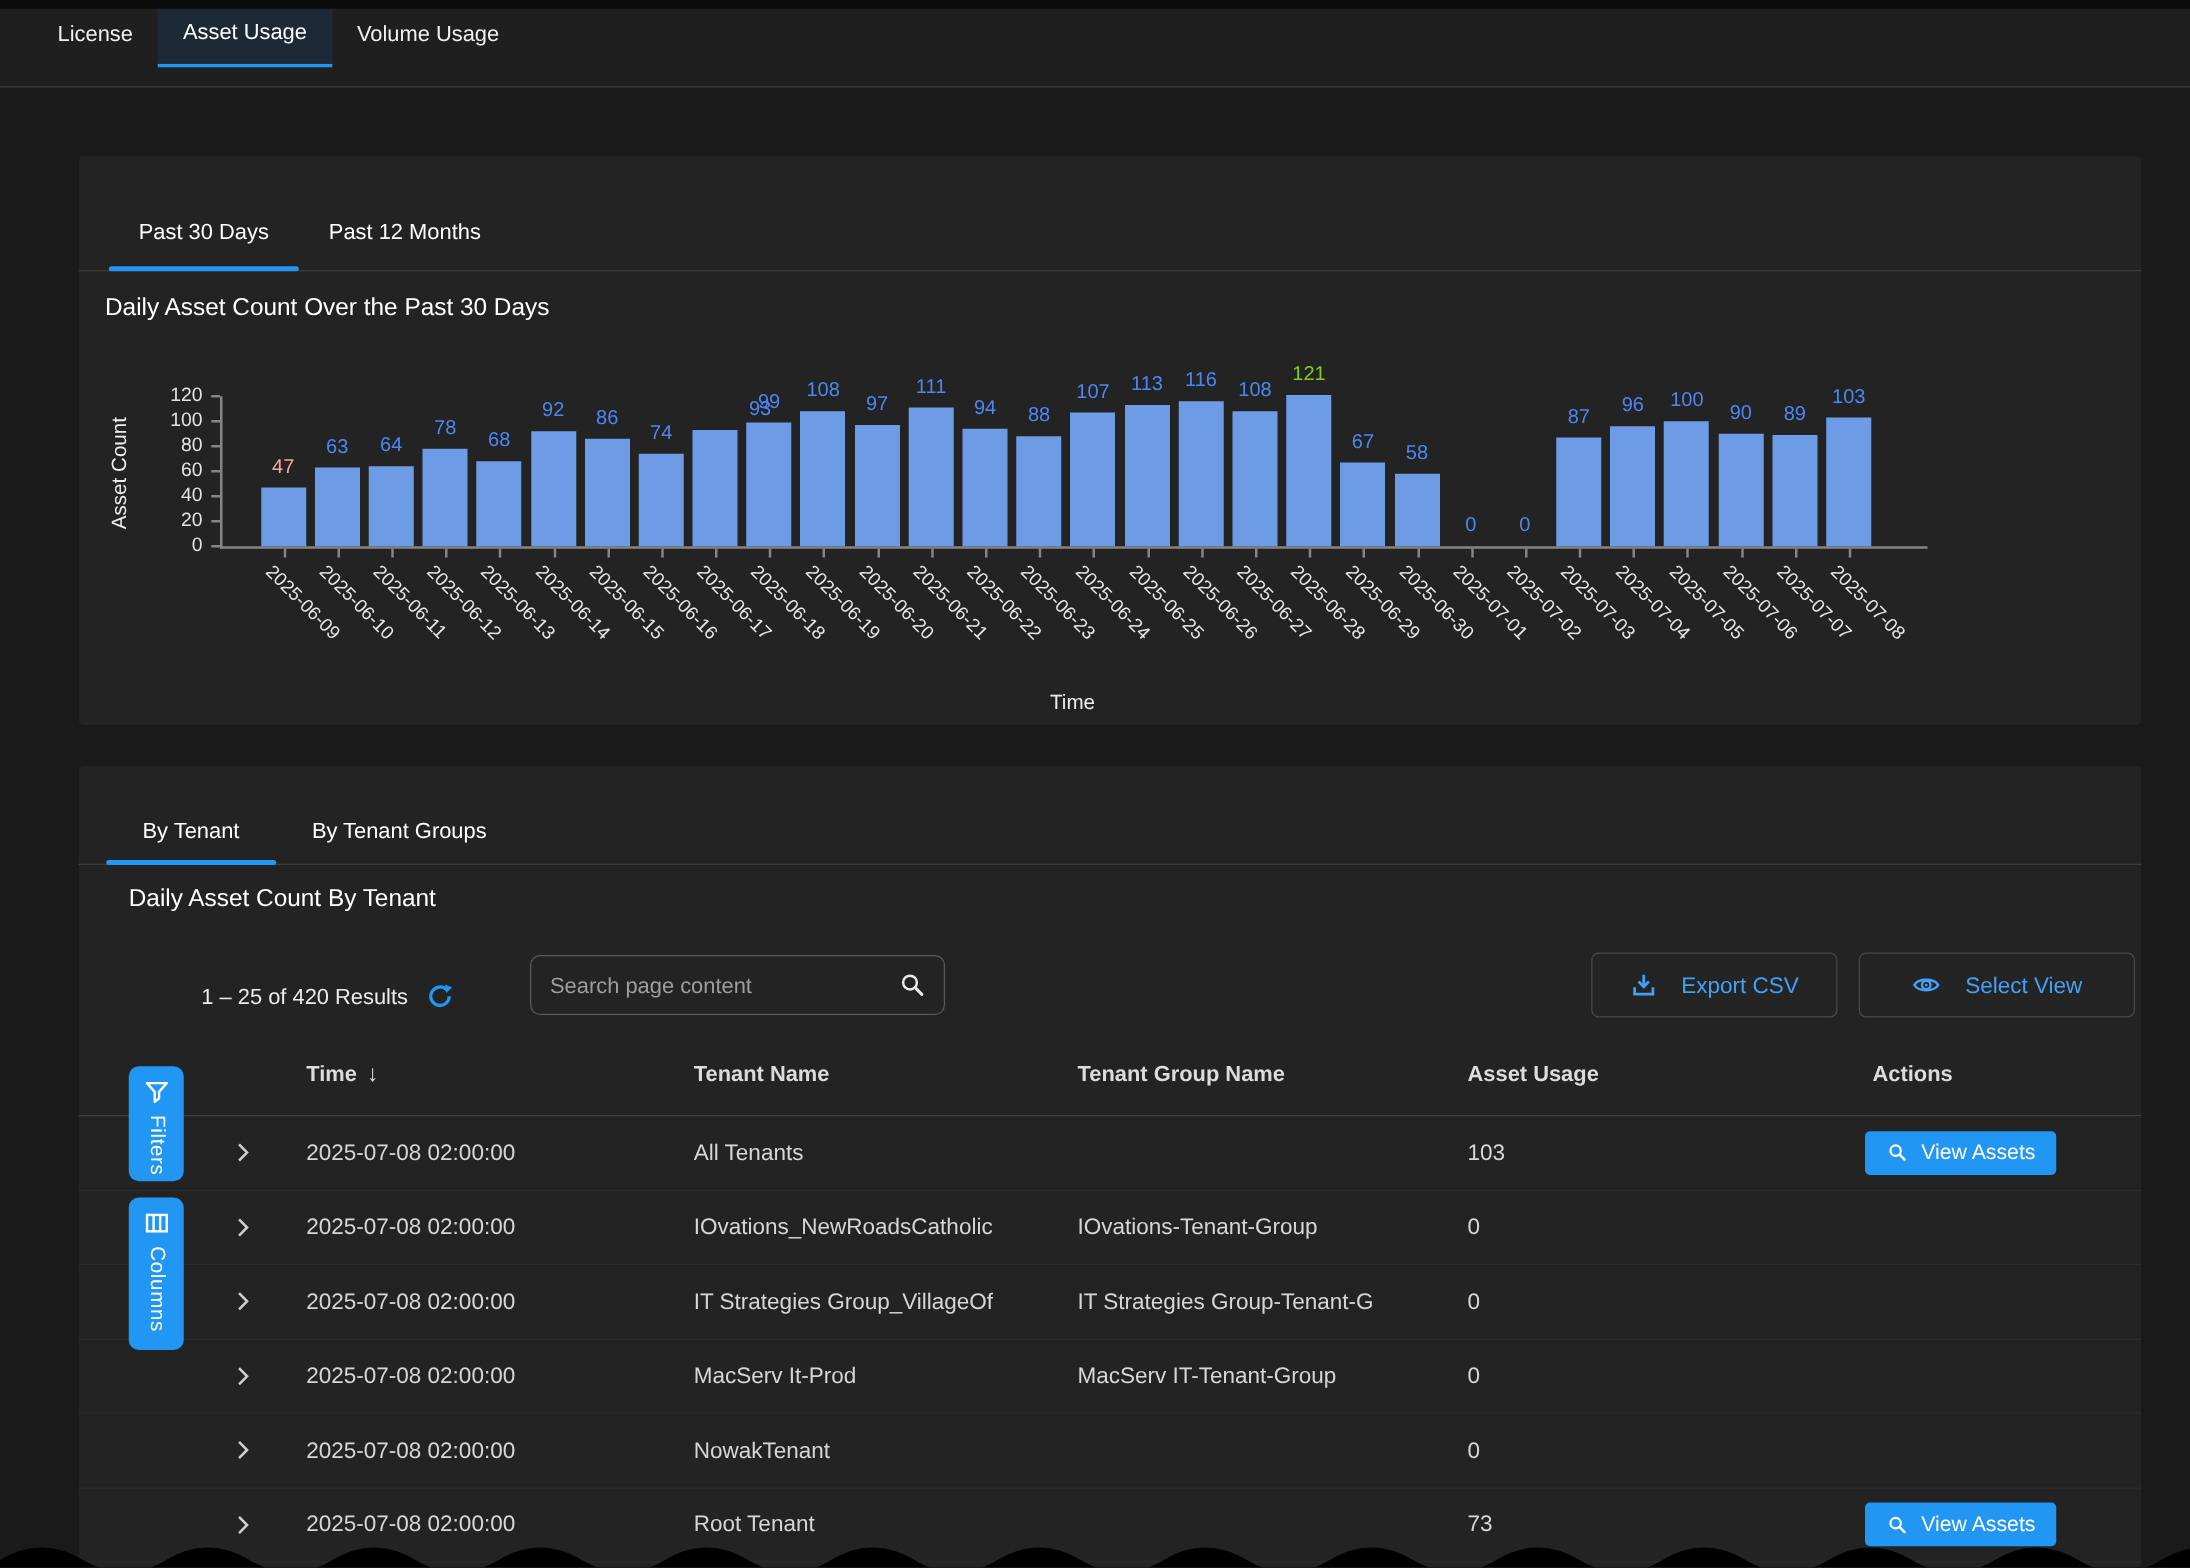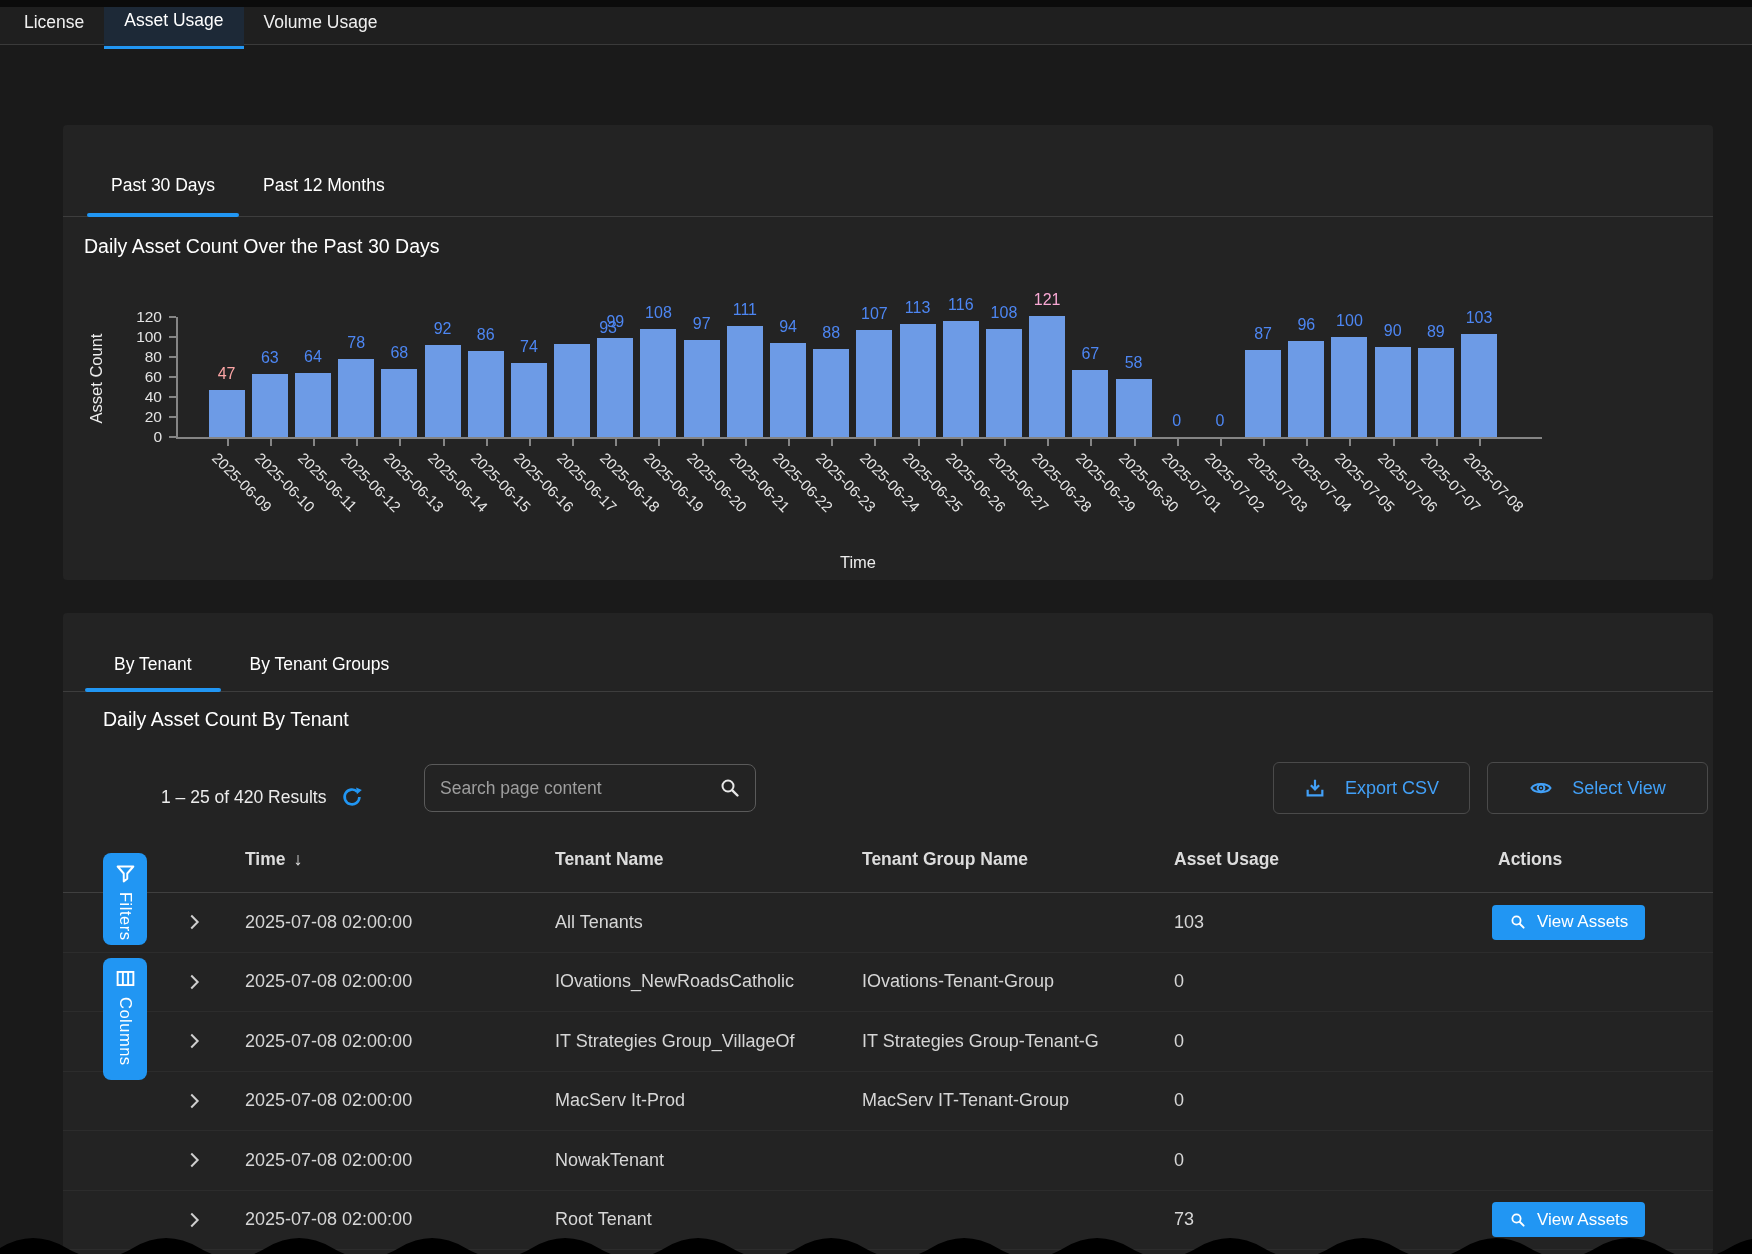--- a/index.html
+++ b/index.html
@@ -4,23 +4,23 @@
 <style>
   html,body{margin:0;padding:0}
   body{
     width:1752px;height:1254px;position:relative;overflow:hidden;
     background:#1a1a1a;color:#ddd;
     font-family:"Liberation Sans", sans-serif;
   }
   
   .top-strip{position:absolute;left:0;top:0;width:100%;height:7px;background:#0b0b0b;z-index:4}
   .topbar{
-    position:absolute;left:0;top:0;width:100%;height:45px;background:#1f1f1f;
-    border-bottom:1px solid #3a3a3a;display:flex;align-items:center;
-    padding-left:4px;box-sizing:border-box;z-index:3;
+    position:absolute;left:0;top:0;width:100%;height:70px;background:#1f1f1f;
+    border-bottom:1px solid #3a3a3a;display:flex;align-items:flex-start;
+    padding-left:26px;box-sizing:border-box;z-index:3;
   }
   .top-tab{
     height:54px;display:flex;align-items:center;padding:0 20px;
     font-size:17.5px;color:#f0f0f0;cursor:pointer;box-sizing:border-box;
   }
   .top-tab.active{
     background:#1d2937;border-bottom:3px solid #2196f3;
     border-radius:8px 8px 0 0;color:#fff;
   }
   
@@ -214,21 +214,21 @@
         <div class="bar-slot">
           <div class="bar" style="height: 116px; background: rgb(109, 155, 230);"></div>
           <div class="bar-val" style="bottom: 123px; color: rgb(77, 134, 242);">116</div>
         </div>
         <div class="bar-slot">
           <div class="bar" style="height: 108px; background: rgb(109, 155, 230);"></div>
           <div class="bar-val" style="bottom: 115px; color: rgb(77, 134, 242);">108</div>
         </div>
         <div class="bar-slot">
           <div class="bar" style="height: 121px; background: rgb(109, 155, 230);"></div>
-          <div class="bar-val" style="bottom: 128px; color: #f9a8d4;">121</div>
+          <div class="bar-val" style="bottom: 128px; color: #84cc16;">121</div>
         </div>
         <div class="bar-slot">
           <div class="bar" style="height: 67px; background: rgb(109, 155, 230);"></div>
           <div class="bar-val" style="bottom: 74px; color: rgb(77, 134, 242);">67</div>
         </div>
         <div class="bar-slot">
           <div class="bar" style="height: 58px; background: rgb(109, 155, 230);"></div>
           <div class="bar-val" style="bottom: 65px; color: rgb(77, 134, 242);">58</div>
         </div>
         <div class="bar-slot">

